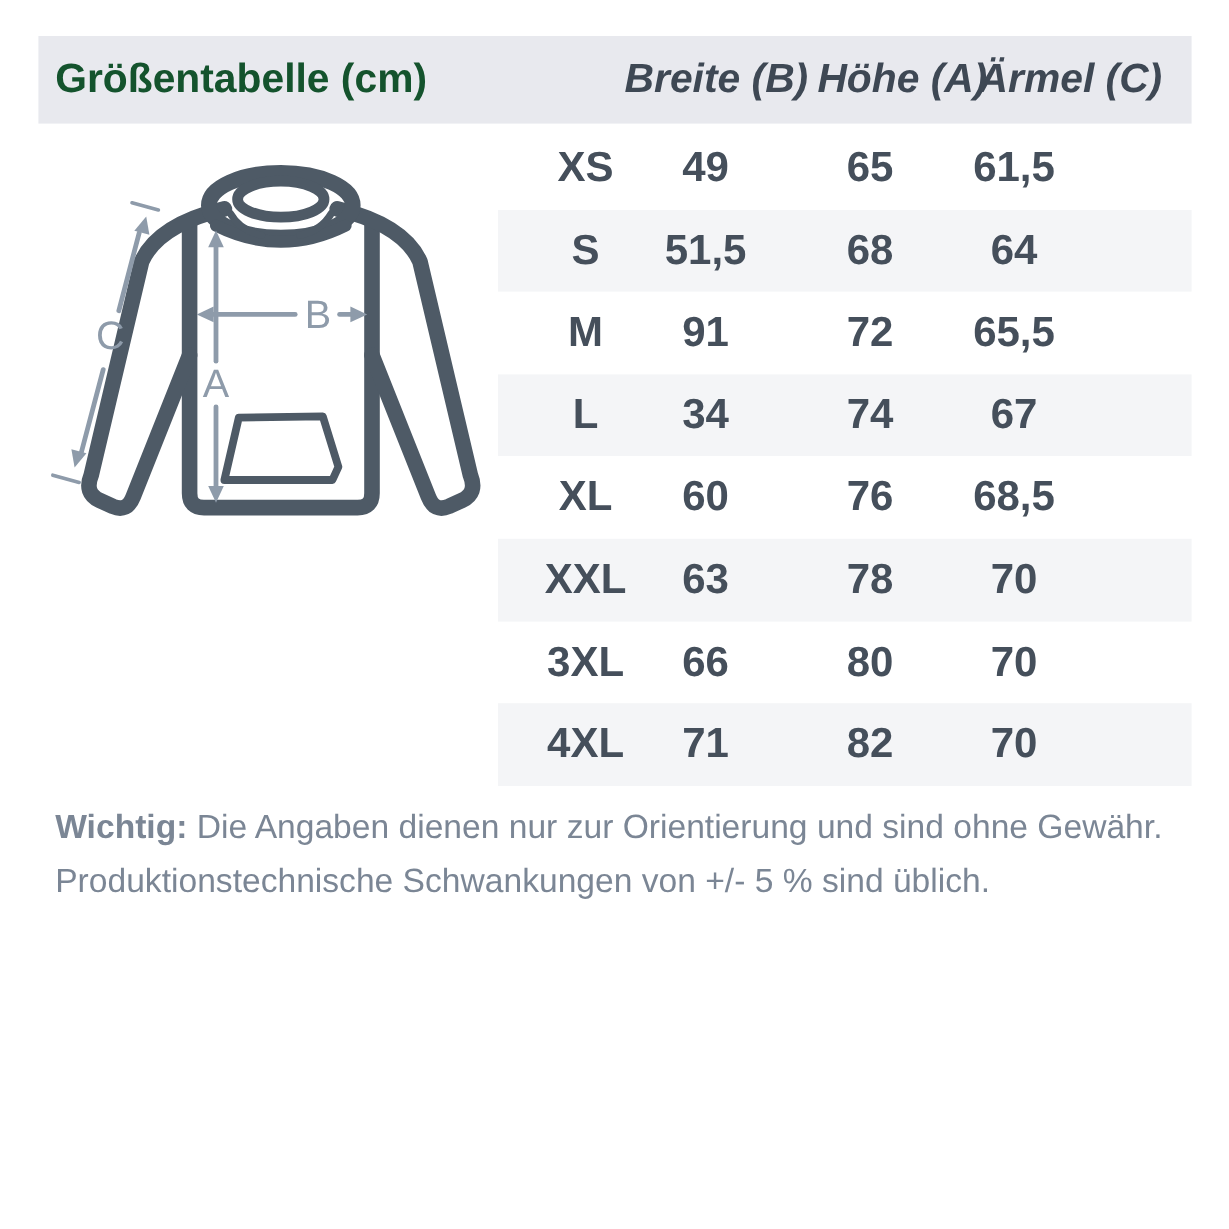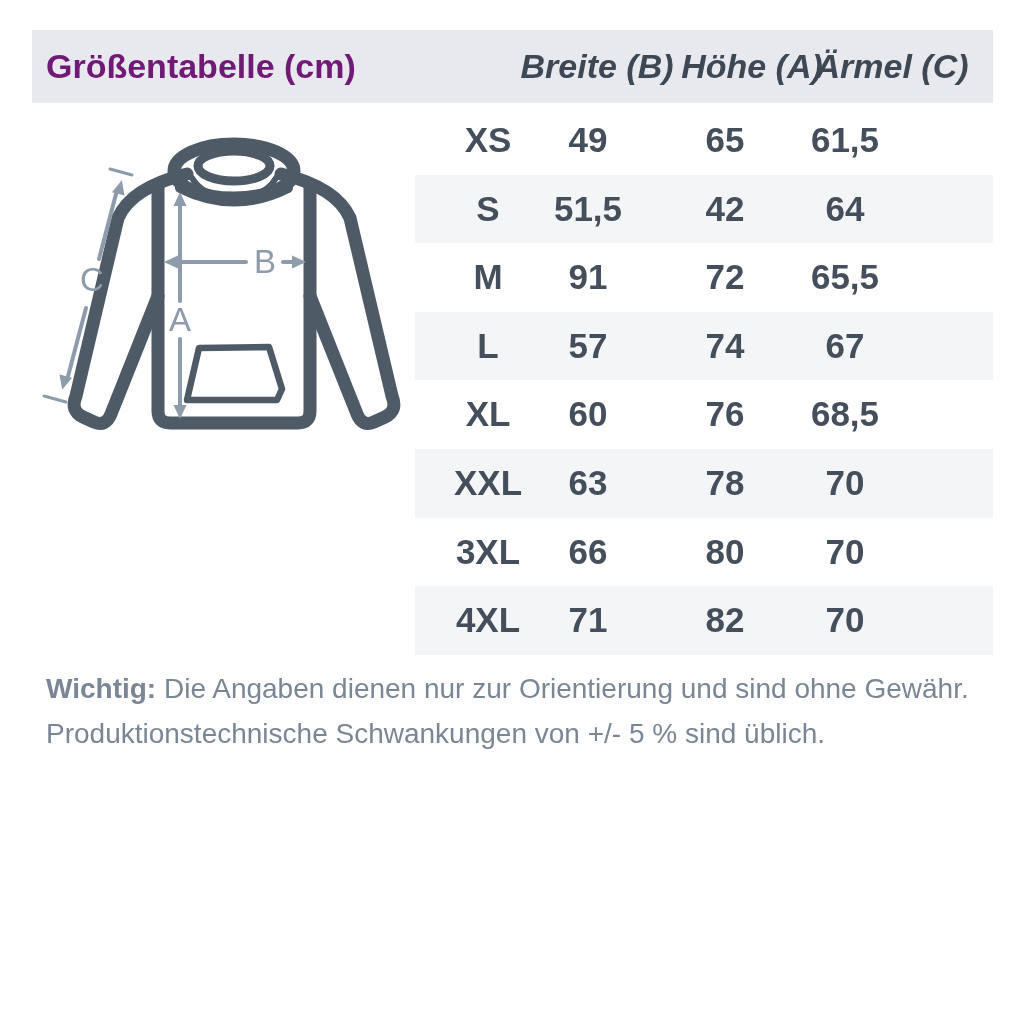--- a/index.html
+++ b/index.html
@@ -2,21 +2,21 @@
 <html><head>
 <meta charset="utf-8">
 <style>
   html,body{margin:0;padding:0;background:#fff;}
   .sheet{position:relative;width:1024px;height:1024px;background:#ffffff;
          font-family:"Liberation Sans",sans-serif;overflow:hidden;}
 
   
   .header-band{position:absolute;left:32px;top:30px;width:961px;height:73px;background:#e8e9ee;}
   .title{position:absolute;left:14px;top:0;line-height:73px;font-size:34px;font-weight:700;
-         color:#701a75;white-space:nowrap;}
+         color:#14532d;white-space:nowrap;}
   .col-h{position:absolute;top:0;line-height:73px;font-size:34px;font-weight:700;color:#3e4854;
          transform:translateX(-50%);white-space:nowrap;font-style:italic;}
   .col-b{left:565px}.col-hh{left:720px}.col-c{left:860px}
 
   
   .rows{position:absolute;left:32px;top:106px;width:961px;font-weight:bold;}
   .trow{position:relative;height:68.6px;}
   .trow .stripe{position:absolute;left:383px;top:0;width:578px;height:100%;
                 background:#f4f5f7;display:none;}
   .trow.striped .stripe{display:block;}
@@ -93,34 +93,34 @@
 
       <span class="cell size">XS</span>
       <span class="cell b">49</span>
       <span class="cell h">65</span>
       <span class="cell c">61,5</span>
     </div>
       <div class="trow striped">
       <div class="stripe"></div>
       <span class="cell size">S</span>
       <span class="cell b">51,5</span>
-      <span class="cell h">42</span>
+      <span class="cell h">68</span>
       <span class="cell c">64</span>
     </div>
       <div class="trow">
 
       <span class="cell size">M</span>
       <span class="cell b">91</span>
       <span class="cell h">72</span>
       <span class="cell c">65,5</span>
     </div>
       <div class="trow striped">
       <div class="stripe"></div>
       <span class="cell size">L</span>
-      <span class="cell b">57</span>
+      <span class="cell b">34</span>
       <span class="cell h">74</span>
       <span class="cell c">67</span>
     </div>
       <div class="trow">
 
       <span class="cell size">XL</span>
       <span class="cell b">60</span>
       <span class="cell h">76</span>
       <span class="cell c">68,5</span>
     </div>

